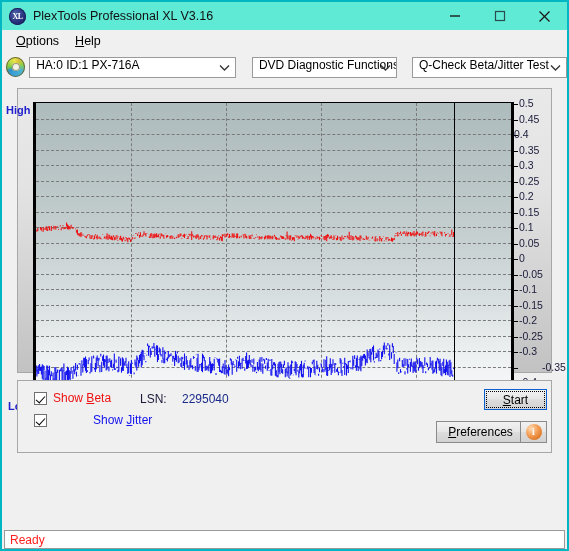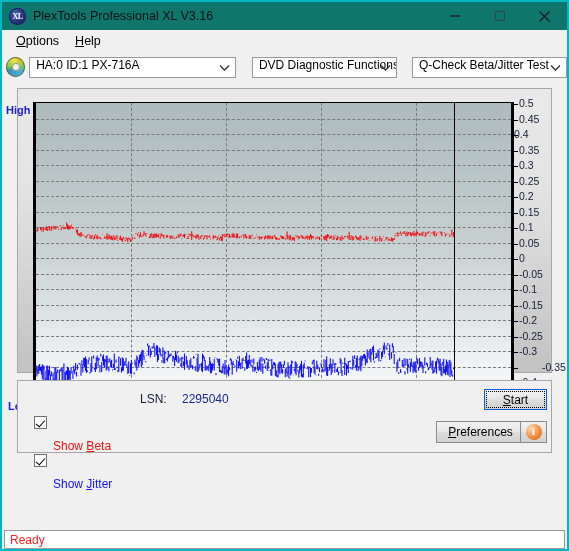--- a/index.html
+++ b/index.html
@@ -14,21 +14,21 @@
     left: 0; top: 0;
     width: 569px; height: 551px;
     background: #f0f0f0;
     box-sizing: border-box;
     border: 2px solid #00b7c3;
   }
   
   .titlebar {
     position: absolute; left: 0; top: 0;
     width: 565px; height: 28px;
-    background: #0f766e;
+    background: #5eead4;
     display: flex; align-items: center;
   }
   .app-icon {
     width: 17px; height: 17px; margin-left: 7px; margin-right: 7px;
     border-radius: 50%;
     background: radial-gradient(circle at 35% 30%, #4a5fa8 0%, #26307a 60%, #141a52 100%);
     color: #ffffff; font-size: 8px; font-weight: bold;
     display: flex; align-items: center; justify-content: center;
     font-family: "Liberation Serif", serif;
     letter-spacing: -0.5px;
@@ -174,21 +174,21 @@
     background: #fff; border: 1px solid #707070;
     box-sizing: border-box; position: relative;
     margin-right: 6px;
   }
   .cbox.checked::after {
     content: ""; position: absolute;
     left: 3px; top: 1px; width: 4px; height: 8px;
     border: solid #000; border-width: 0 1.6px 1.6px 0;
     transform: rotate(42deg);
   }
-  .cb-label { font-size: 12px; white-space: nowrap; margin-top: 48px; }
+  .cb-label { font-size: 12px; white-space: nowrap; }
   .lsn-label {
     position: absolute; font-size: 12px; color: #1a1a3a;
   }
   .lsn-value {
     position: absolute; font-size: 12px; color: #1a2a8a;
   }
   .btn {
     position: absolute;
     background: linear-gradient(to bottom, #f2f2f2 0%, #e6e6e6 48%, #dcdcdc 52%, #d2d2d2 100%);
     border: 1px solid #8a8a8a;
@@ -1332,21 +1332,21 @@
       <div class="xtick" style="left: 309px; top: 420px;">3</div>
       <div class="xtick" style="left: 404px; top: 420px;">4</div>
       <div class="xtick" style="left: 499px; top: 420px;">5</div>
     </div>
 
   <div class="controls">
     <div class="cb-row" style="left:16px; top:10px;">
       <div class="cbox checked"></div>
       <div class="cb-label" id="lbl-beta" style="color: rgb(238, 17, 17);"><span>Show </span><span style="text-decoration: underline;">B</span><span>eta</span></div>
     </div>
-    <div class="cb-row" style="left:16px; top:48px;">
+    <div class="cb-row" style="left:16px; top:32px;gap:40px;">
       <div class="cbox checked"></div>
       <div class="cb-label" id="lbl-jitter" style="color: rgb(17, 17, 238);"><span>Show </span><span style="text-decoration: underline;">J</span><span>itter</span></div>
     </div>
 
     <div class="lsn-label" style="left:122px; top:11px;">LSN:</div>
     <div class="lsn-value" style="left:164px; top:11px;">2295040</div>
 
     <div class="btn" id="btn-start">
       <span id="lbl-start"><span style="text-decoration: underline;">S</span><span>tart</span></span>
     </div>

